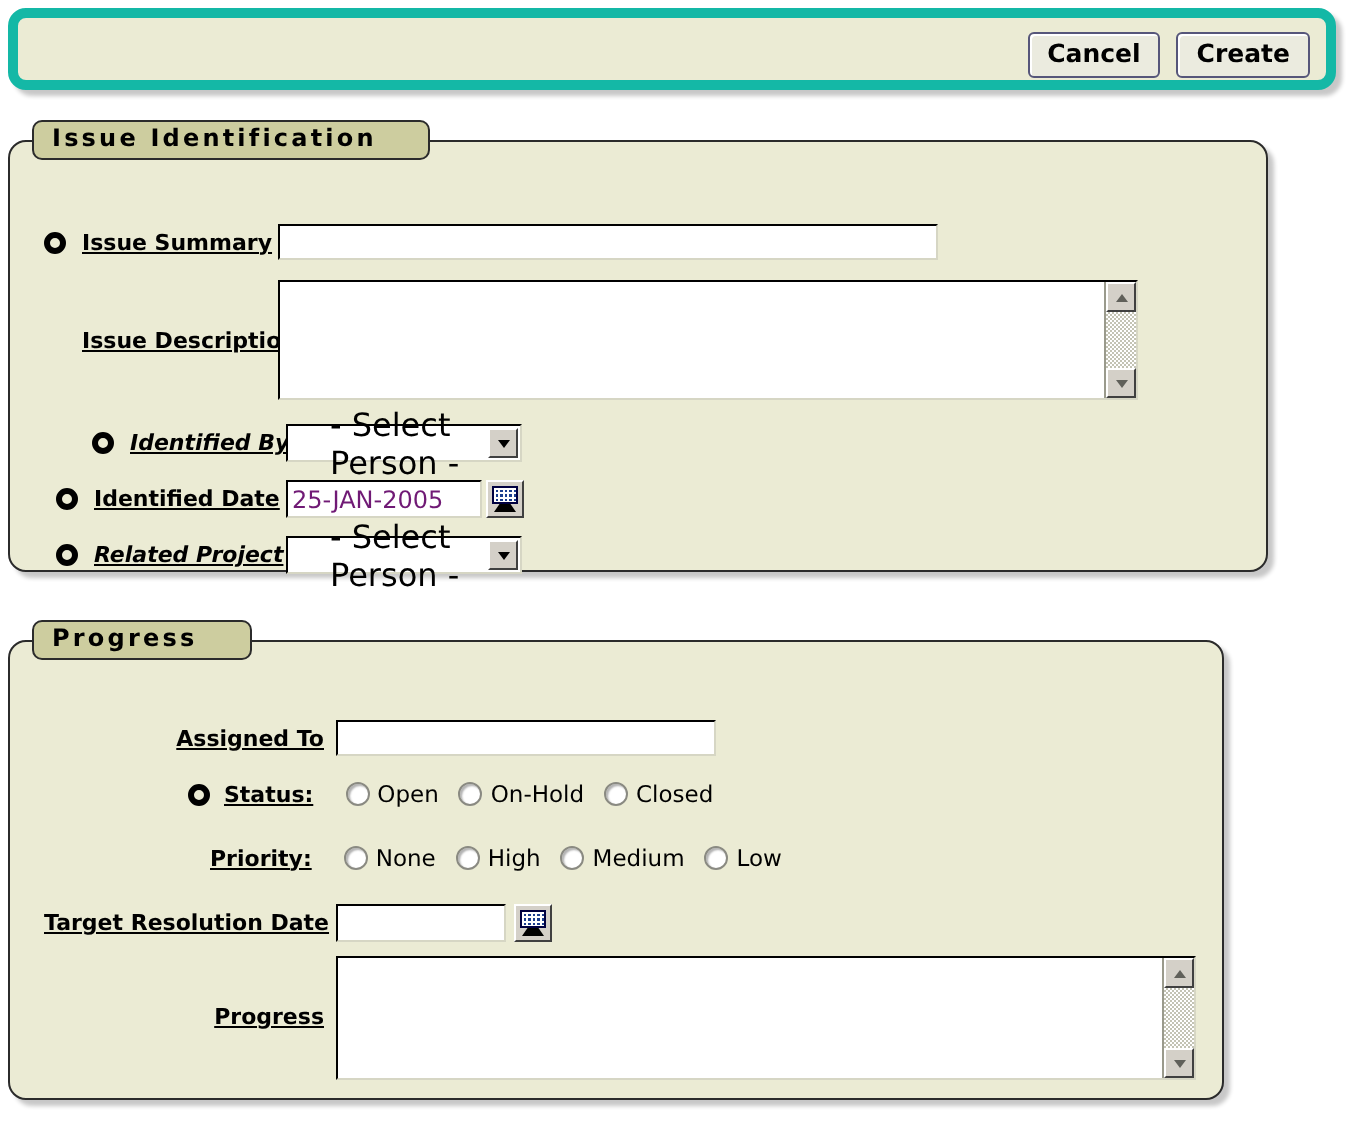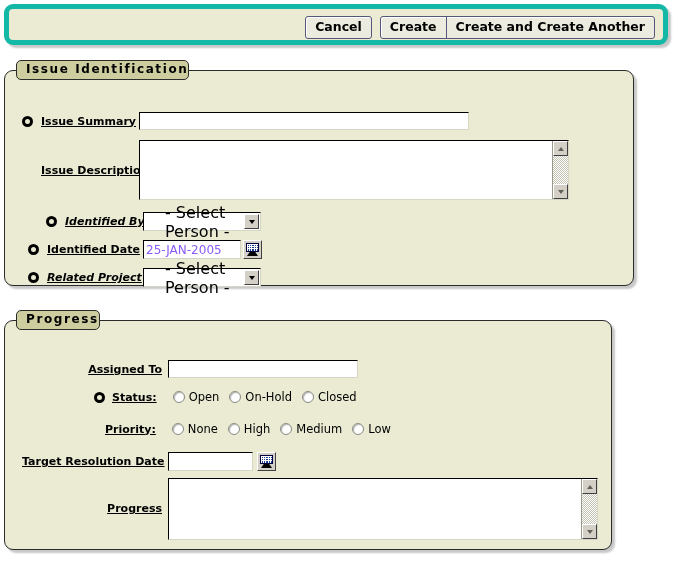--- a/index.html
+++ b/index.html
@@ -80,21 +80,21 @@
     border-radius: 9px;
     box-shadow: 3px 3px 2px rgba(0,0,0,0.22);
     box-sizing: border-box;
   }
   .region-title {
     position: absolute;
     left: 12px; top: 0;
     background: #cdcd9f;
     border: 1px solid #2b2b2b;
     border-radius: 5px;
-    padding: 2px 0 3px 9px;
+    padding: 2px 26px 3px 9px;
     font-size: 12px;
     font-weight: bold;
     letter-spacing: 1.6px;
     color: #000000;
     z-index: 3;
     line-height: 13px;
     white-space: nowrap;
   }
 
   
@@ -127,21 +127,21 @@
     background: #ffffff;
     border: 1px solid #000000;
     border-right-color: #d6d6c4;
     border-bottom-color: #d6d6c4;
     box-sizing: border-box;
     height: 18px;
     font-family: "DejaVu Sans", "Liberation Sans", sans-serif;
     font-size: 12px;
     padding: 0 2px;
     line-height: 16px;
-    color: #8b5cf6;
+    color: #701a75;
   }
 
   .sel {
     position: relative;
     background: #ffffff;
     border: 1px solid #000000;
     border-right-color: #d6d6c4;
     border-bottom-color: #d6d6c4;
     box-sizing: border-box;
     height: 19px;
@@ -269,21 +269,20 @@
   }
 </style>
 </head>
 <body>
 
 <div class="panel" id="toolbar">
   <div class="btn-row">
     <button class="btn">Cancel</button>
     <div class="btn-pair">
       <button class="btn">Create</button>
-      <button class="btn">Create and Create Another</button>
     </div>
   </div>
 </div>
 
 <div class="region" id="region-issue" style="left:4px; top:60px; width:630px; height:226px;">
   <div class="region-body"></div>
   <div class="region-title">Issue Identification</div>
 
   <div class="row" style="left:18px; top:52px; width:600px;">
     <span class="req"></span>

